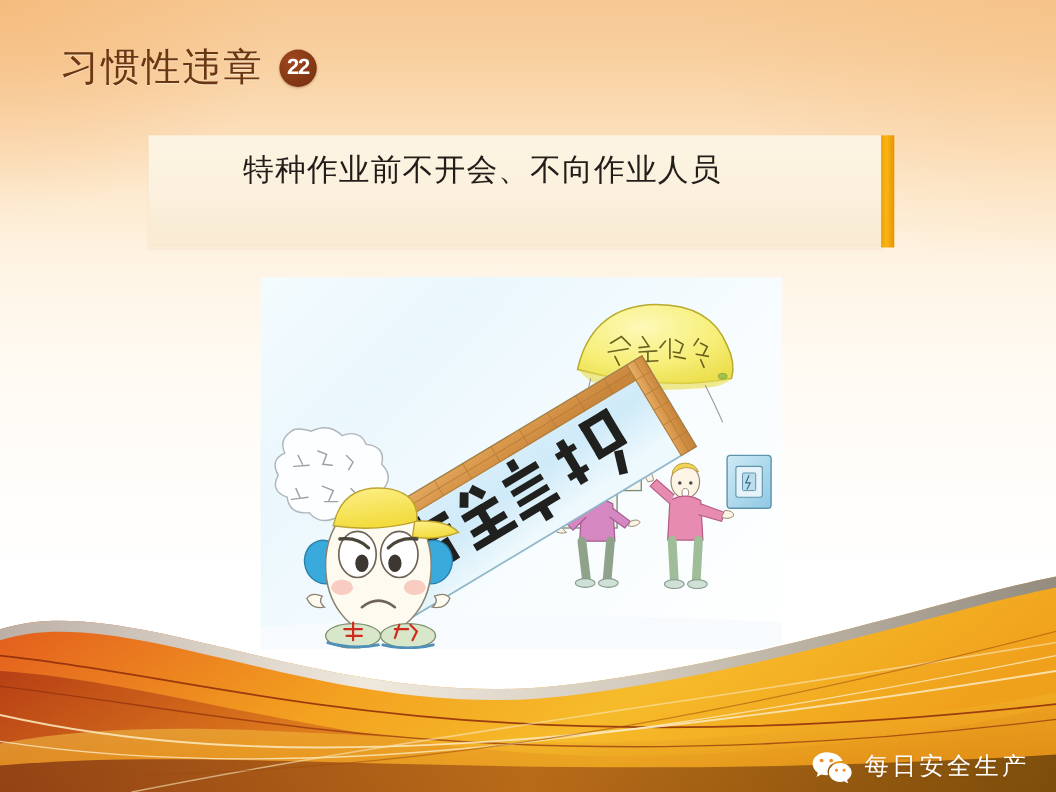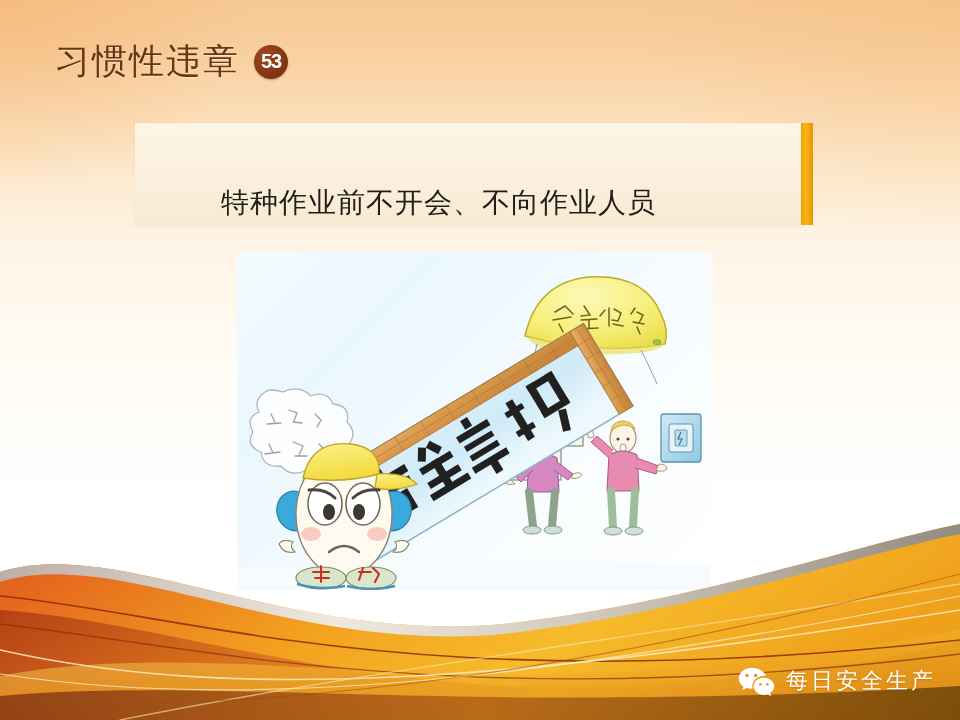--- a/index.html
+++ b/index.html
@@ -58,21 +58,20 @@
   .statement{
     position:absolute;left:135px;top:123px;width:666px;height:102px;
     background:linear-gradient(to bottom,#fdf4e3 0%,#fbf0dd 55%,#f8ead2 100%);
     box-shadow:0 1px 3px rgba(160,120,70,.10);
   }
   .statement-inner{
     padding:13px 16px 0 22px;
     color:#231d1a;font-size:28px;line-height:1.42;
     letter-spacing:1px;text-align:left;
     font-family:"Liberation Serif","DejaVu Serif",serif;
-    margin-top:47px;
   }
   .statement-line1{text-indent:64px;white-space:nowrap;}
   .statement-line2{white-space:nowrap;}
   .accent-bar{
     position:absolute;left:801px;top:123px;width:12px;height:102px;
     background:linear-gradient(to right,#f0a200 0%,#f9b517 40%,#e99400 100%);
   }
 
   
   .illus{
@@ -81,21 +80,21 @@
     overflow:hidden;
   }
   .illus svg{display:block;width:100%;height:100%;}
 
   
   .swoosh{position:absolute;left:0;bottom:0;width:960px;height:230px;}
   .swoosh svg{display:block;width:960px;height:230px;}
 
   
   .brand{
-    position:absolute;right:24px;bottom:24px;display:flex;align-items:center;gap:11px;
+    position:absolute;right:24px;bottom:8px;display:flex;align-items:center;gap:11px;
     z-index:6;
   }
   .wechat-icon{width:38px;height:30px;display:block;}
   .brand-text{
     color:#ffffff;font-size:22px;letter-spacing:3px;
     font-family:"Liberation Sans","DejaVu Sans",sans-serif;
     text-shadow:0 1px 2px rgba(120,60,0,.35);
     white-space:nowrap;
   }
 </style>
@@ -103,21 +102,21 @@
 <body>
 
 <div class="slide">
 
   <div class="corner-glow"></div>
   <div class="corner-glow-r"></div>
 
   <div class="header">
     <div class="title-row">
       <div class="title-text">习惯性违章</div>
-      <div class="badge">53</div>
+      <div class="badge">22</div>
     </div>
   </div>
 
   <div class="statement">
     <div class="statement-inner">
       <div class="statement-line1">特种作业前不开会、不向作业人员</div>
     </div>
   </div>
   <div class="accent-bar"></div>
 

